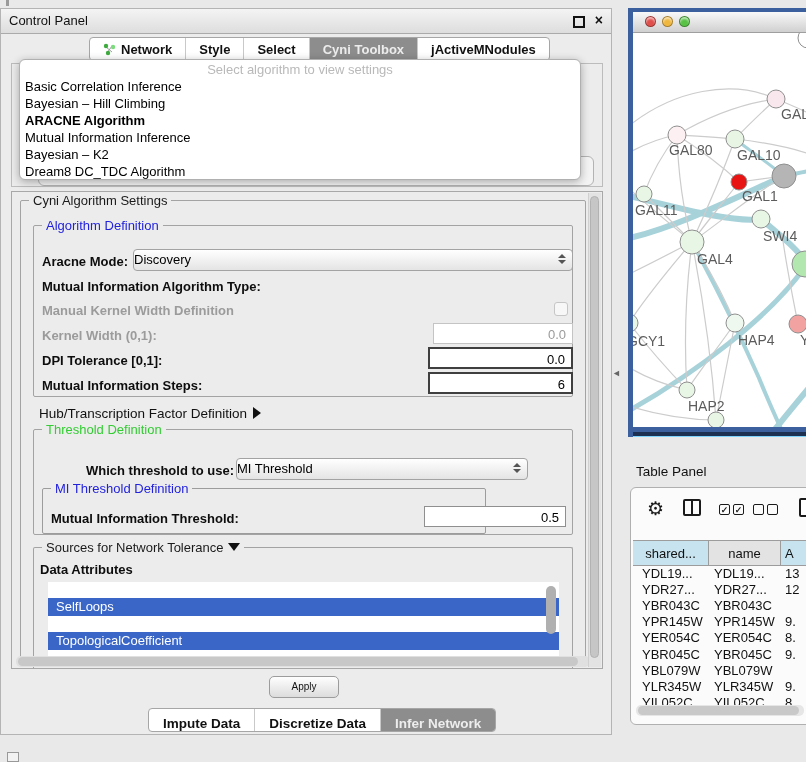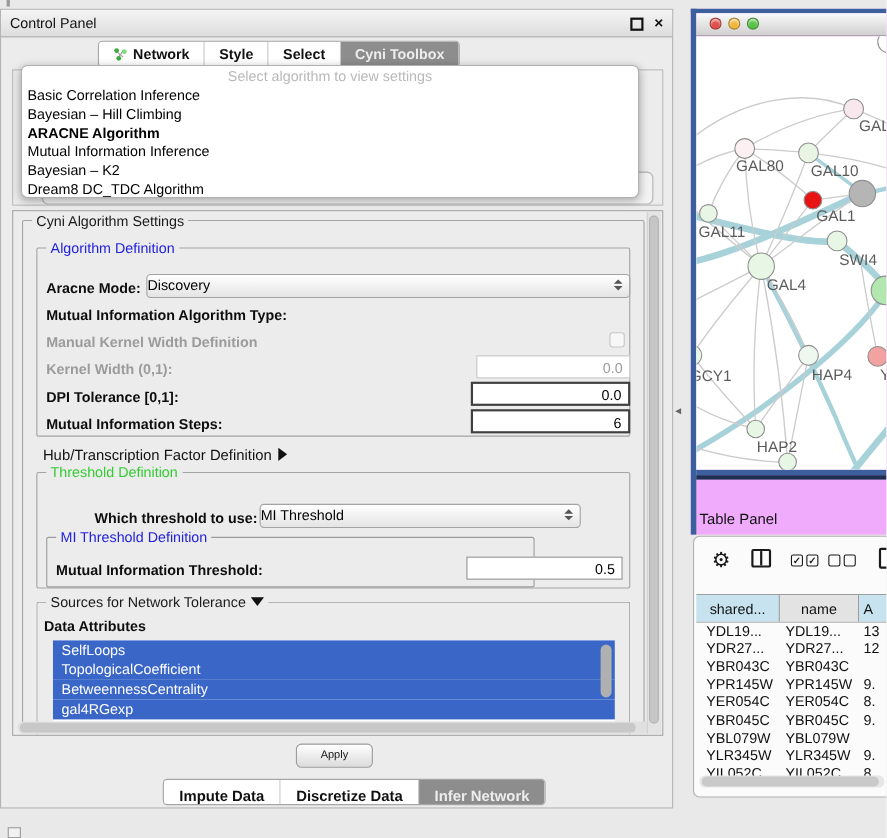--- a/index.html
+++ b/index.html
@@ -40,29 +40,29 @@
   .arrows{position:absolute;right:6px;top:4px;width:8px;}
   .tri-up{width:0;height:0;border-left:4px solid transparent;border-right:4px solid transparent;border-bottom:4px solid #555;margin-bottom:2px;}
   .tri-down{width:0;height:0;border-left:4px solid transparent;border-right:4px solid transparent;border-top:4px solid #555;}
   .field{position:absolute;background:#fff;border:1px solid #8f8f8f;font-size:13px;text-align:right;padding:3px 6px 0 0;box-sizing:border-box;color:#000;}
   .field.strong{border:2px solid #3f3f3f;}
   .field.disabled{border:1px solid #c4c4c4;color:#9b9b9b;}
   .checkbox{position:absolute;width:14px;height:14px;border:1px solid #c6c6c6;border-radius:3px;background:#f7f7f7;box-sizing:border-box;}
   .tri-right{display:inline-block;width:0;height:0;border-top:6px solid transparent;border-bottom:6px solid transparent;border-left:8px solid #111;margin-left:6px;vertical-align:-1px;}
   .tri-dn{display:inline-block;width:0;height:0;border-left:6px solid transparent;border-right:6px solid transparent;border-top:8px solid #111;margin-left:4px;vertical-align:1px;}
   .attr-listbox{position:absolute;overflow:hidden;background:#fff;}
-  .attr-item{height:18px;line-height:18px;background:var(--selection-blue,#3a66c8);color:#fff;font-size:13px;padding-left:8px;white-space:nowrap;}
+  .attr-item{height:18px;line-height:18px;background:var(--selection-blue,#3a66c8);color:#fff;font-size:13px;padding-left:8px;white-space:nowrap;margin-top:16px;}
   .attr-thumb{position:absolute;right:3px;top:4px;width:10px;height:48px;background:#b0b0b0;border-radius:5px;}
   .apply-btn{position:absolute;left:268px;top:667px;width:70px;height:22px;background:linear-gradient(#fefefe,#dcdcdc);border:1px solid #9c9c9c;border-radius:5px;font-size:10px;color:#111;text-align:center;line-height:20px;box-sizing:border-box;}
   .bottom-tabs{position:absolute;left:147px;top:699px;height:22px;display:flex;border:1px solid #a6a6a6;border-radius:4px;background:#fff;overflow:hidden;font-size:13.5px;font-weight:700;color:#111;}
   .btab{display:flex;align-items:flex-end;padding:0 14px;border-right:1px solid #c9c9c9;white-space:nowrap;}
   .btab:last-child{border-right:none;}
   .btab.selected{background:var(--selected-tab,#8d8d8d);color:#ededed;}
   
-  .netwin{position:absolute;left:628px;top:8px;width:178px;height:478px;background:#f0abfc;border-left:5px solid var(--frame-blue,#3c5f9e);border-top:4px solid var(--frame-blue,#3c5f9e);box-sizing:border-box;}
+  .netwin{position:absolute;left:628px;top:8px;width:178px;height:429px;background:#7dd3fc;border-left:5px solid var(--frame-blue,#3c5f9e);border-top:4px solid var(--frame-blue,#3c5f9e);box-sizing:border-box;}
   .net-titlebar{height:20px;background:linear-gradient(#f9f9f9,#d0d0d0);border-bottom:1px solid #9f9f9f;position:relative;}
   .light{position:absolute;top:4px;width:11px;height:11px;border-radius:50%;border:1px solid rgba(0,0,0,.3);box-sizing:border-box;box-shadow:inset 0 2px 2px rgba(255,255,255,.6);}
   .light.red{left:12px;background:var(--traffic-red,#df4f4b);}
   .light.yellow{left:29px;background:var(--traffic-yellow,#efb73e);}
   .light.green{left:46px;background:var(--traffic-green,#58c245);}
   .net-canvas{position:relative;height:394px;overflow:hidden;background:#fff;}
   .frame-b1{height:5px;background:var(--frame-blue,#3c5f9e);}
   .frame-b2{height:4px;background:var(--frame-dark,#1d3052);}
   .divider-handle{position:absolute;left:612px;top:368px;font-size:9px;color:#666;}
   
@@ -115,20 +115,23 @@
         <span>Network</span>
       </div>
       <div class="tab">
           <span>Style</span>
         </div>
       <div class="tab">
           <span>Select</span>
         </div>
       <div class="tab selected">
           <span>Cyni Toolbox</span>
+        </div>
+      <div class="tab">
+          <span>jActiveMNodules</span>
         </div>
     </div>
 
     <div class="behind-box">
       <div class="ghost-combo">
         <span>gal-filtered sif default node</span>
       </div>
     </div>
 
     <div class="popup">

